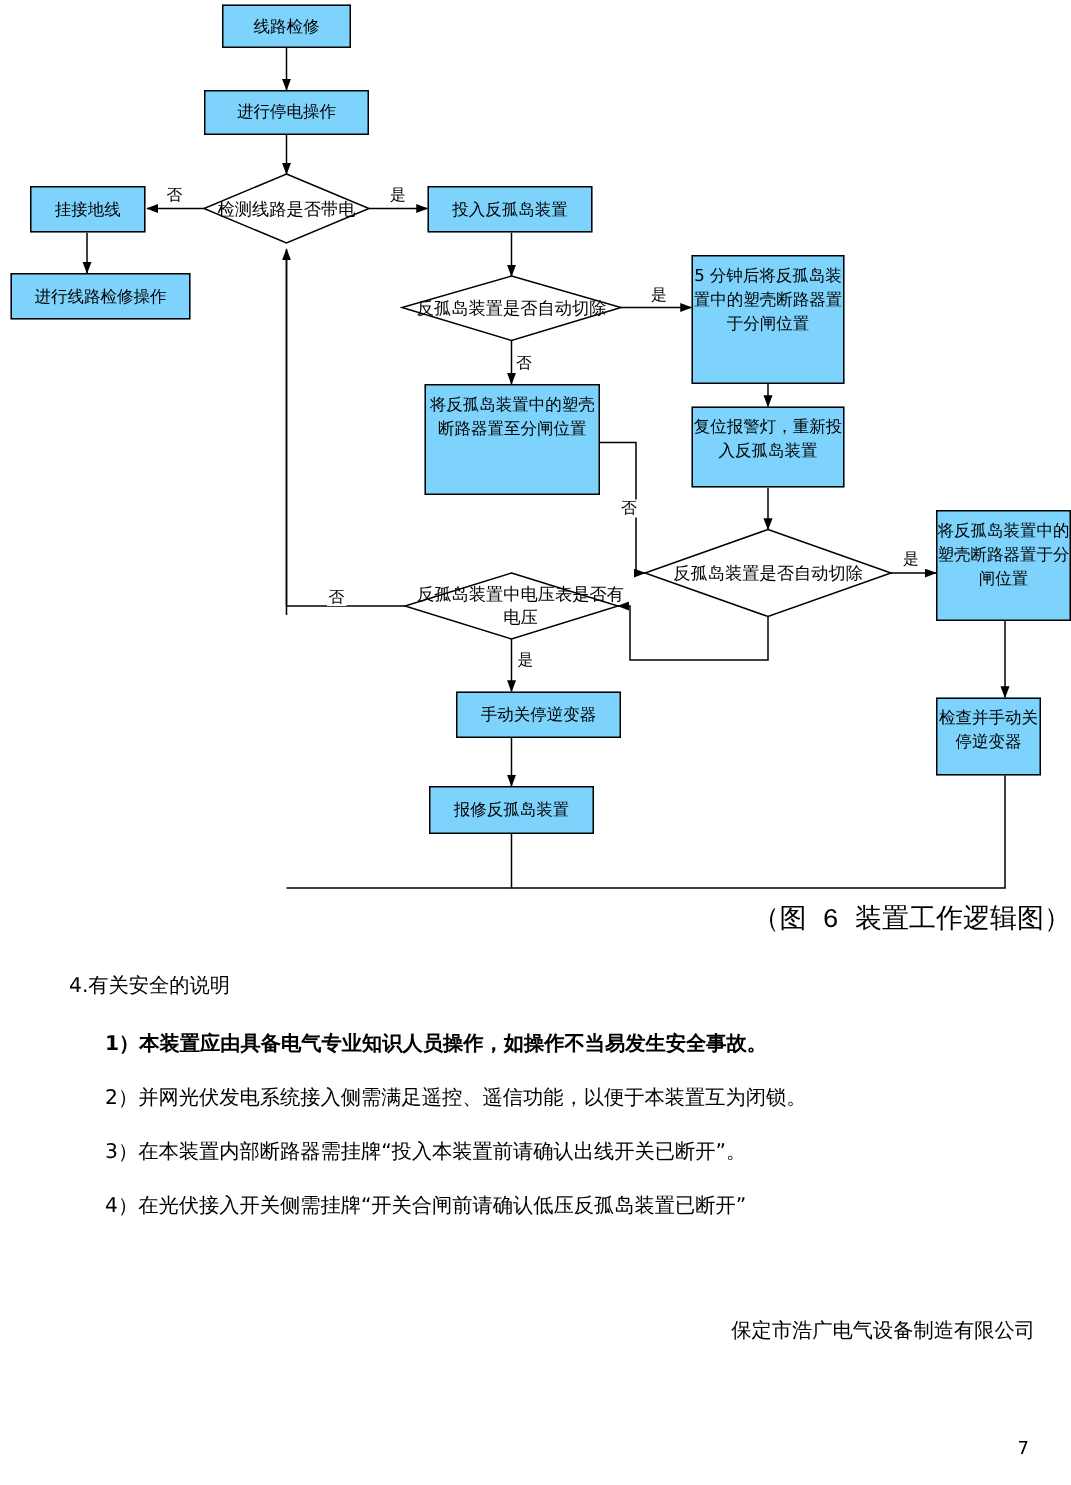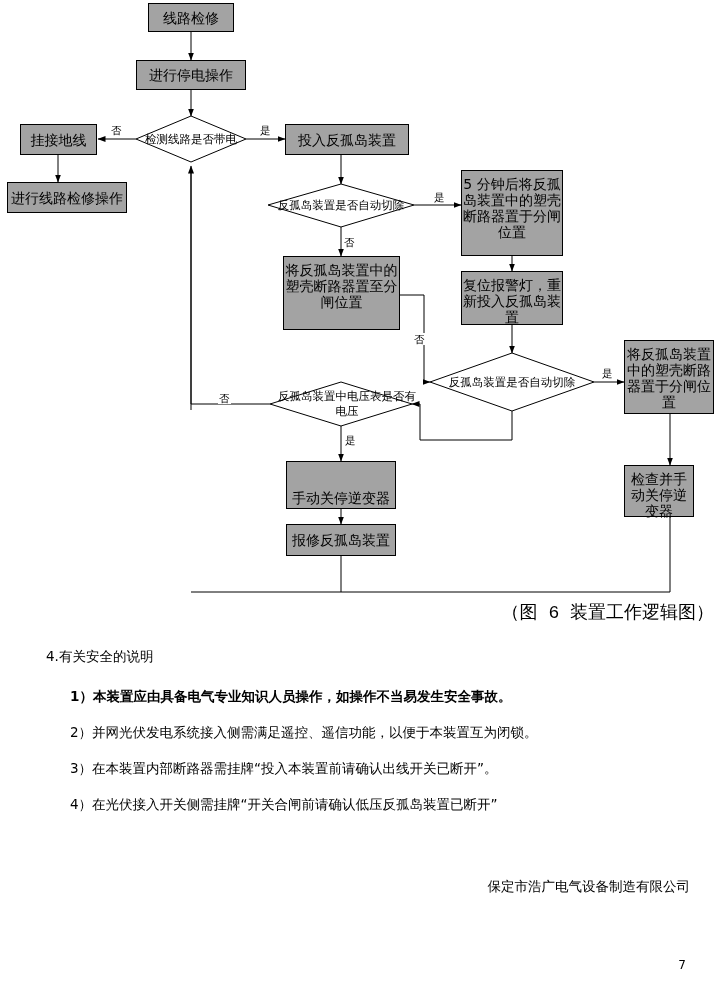--- a/index.html
+++ b/index.html
@@ -30,26 +30,26 @@
   }
   #flow svg {
     position: absolute;
     left: 0;
     top: 0;
   }
   .node {
     position: absolute;
     box-sizing: border-box;
     border: 1px solid #000;
-    background: #a3a3a3;
+    background: #7dd3fc;
     display: flex;
     align-items: center;
     justify-content: center;
     text-align: center;
-    font-size: 14px;
+    font-size: 11px;
     line-height: 16px;
     padding: 2px 0;
     font-family: "DejaVu Sans", "Liberation Sans", sans-serif;
   }
   .node.multi {
     display: block;
     padding-top: 5px;
   }
   .diamond-wrap {
     position: absolute;
@@ -198,39 +198,39 @@
     </div>
     <div class="node" style="left:136px; top:60px; width:110px; height:30px;">
       <span>进行停电操作</span>
     </div>
     <div class="node" style="left:20px; top:124px; width:77px; height:31px;">
       <span>挂接地线</span>
     </div>
     <div class="node" style="left:7px; top:182px; width:120px; height:31px;">
       <span>进行线路检修操作</span>
     </div>
-    <div class="node" style="left:285px; top:124px; width:124px; height:31px;">
+    <div class="node" style="left:285px; top:124px; width:110px; height:31px;">
       <span>投入反孤岛装置</span>
     </div>
     <div class="node multi" style="left:461px; top:170px; width:102px; height:86px;">
       <span>5 分钟后将反孤岛装置中的塑壳断路器置于分闸位置</span>
     </div>
     <div class="node multi" style="left:461px; top:271px; width:102px; height:54px;">
       <span>复位报警灯，重新投入反孤岛装置</span>
     </div>
     <div class="node multi" style="left:283px; top:256px; width:117px; height:74px;">
       <span>将反孤岛装置中的塑壳断路器置至分闸位置</span>
     </div>
     <div class="node multi" style="left:624px; top:340px; width:90px; height:74px;">
       <span>将反孤岛装置中的塑壳断路器置于分闸位置</span>
     </div>
     <div class="node multi" style="left:624px; top:465px; width:70px; height:52px;">
       <span>检查并手动关停逆变器</span>
     </div>
-    <div class="node" style="left:286px; top:461px; width:110px; height:48px;align-items:flex-end;">
+    <div class="node" style="left:304px; top:461px; width:110px; height:31px;">
       <span>手动关停逆变器</span>
     </div>
     <div class="node" style="left:286px; top:524px; width:110px; height:32px;text-align:right;">
       <span>报修反孤岛装置</span>
     </div>
 
     <div class="edge-label" style="left:110px; top:124px;">否</div>
     <div class="edge-label" style="left:259px; top:124px;">是</div>
     <div class="edge-label" style="left:433px; top:191px;">是</div>
     <div class="edge-label" style="left:343px; top:236px;">否</div>

